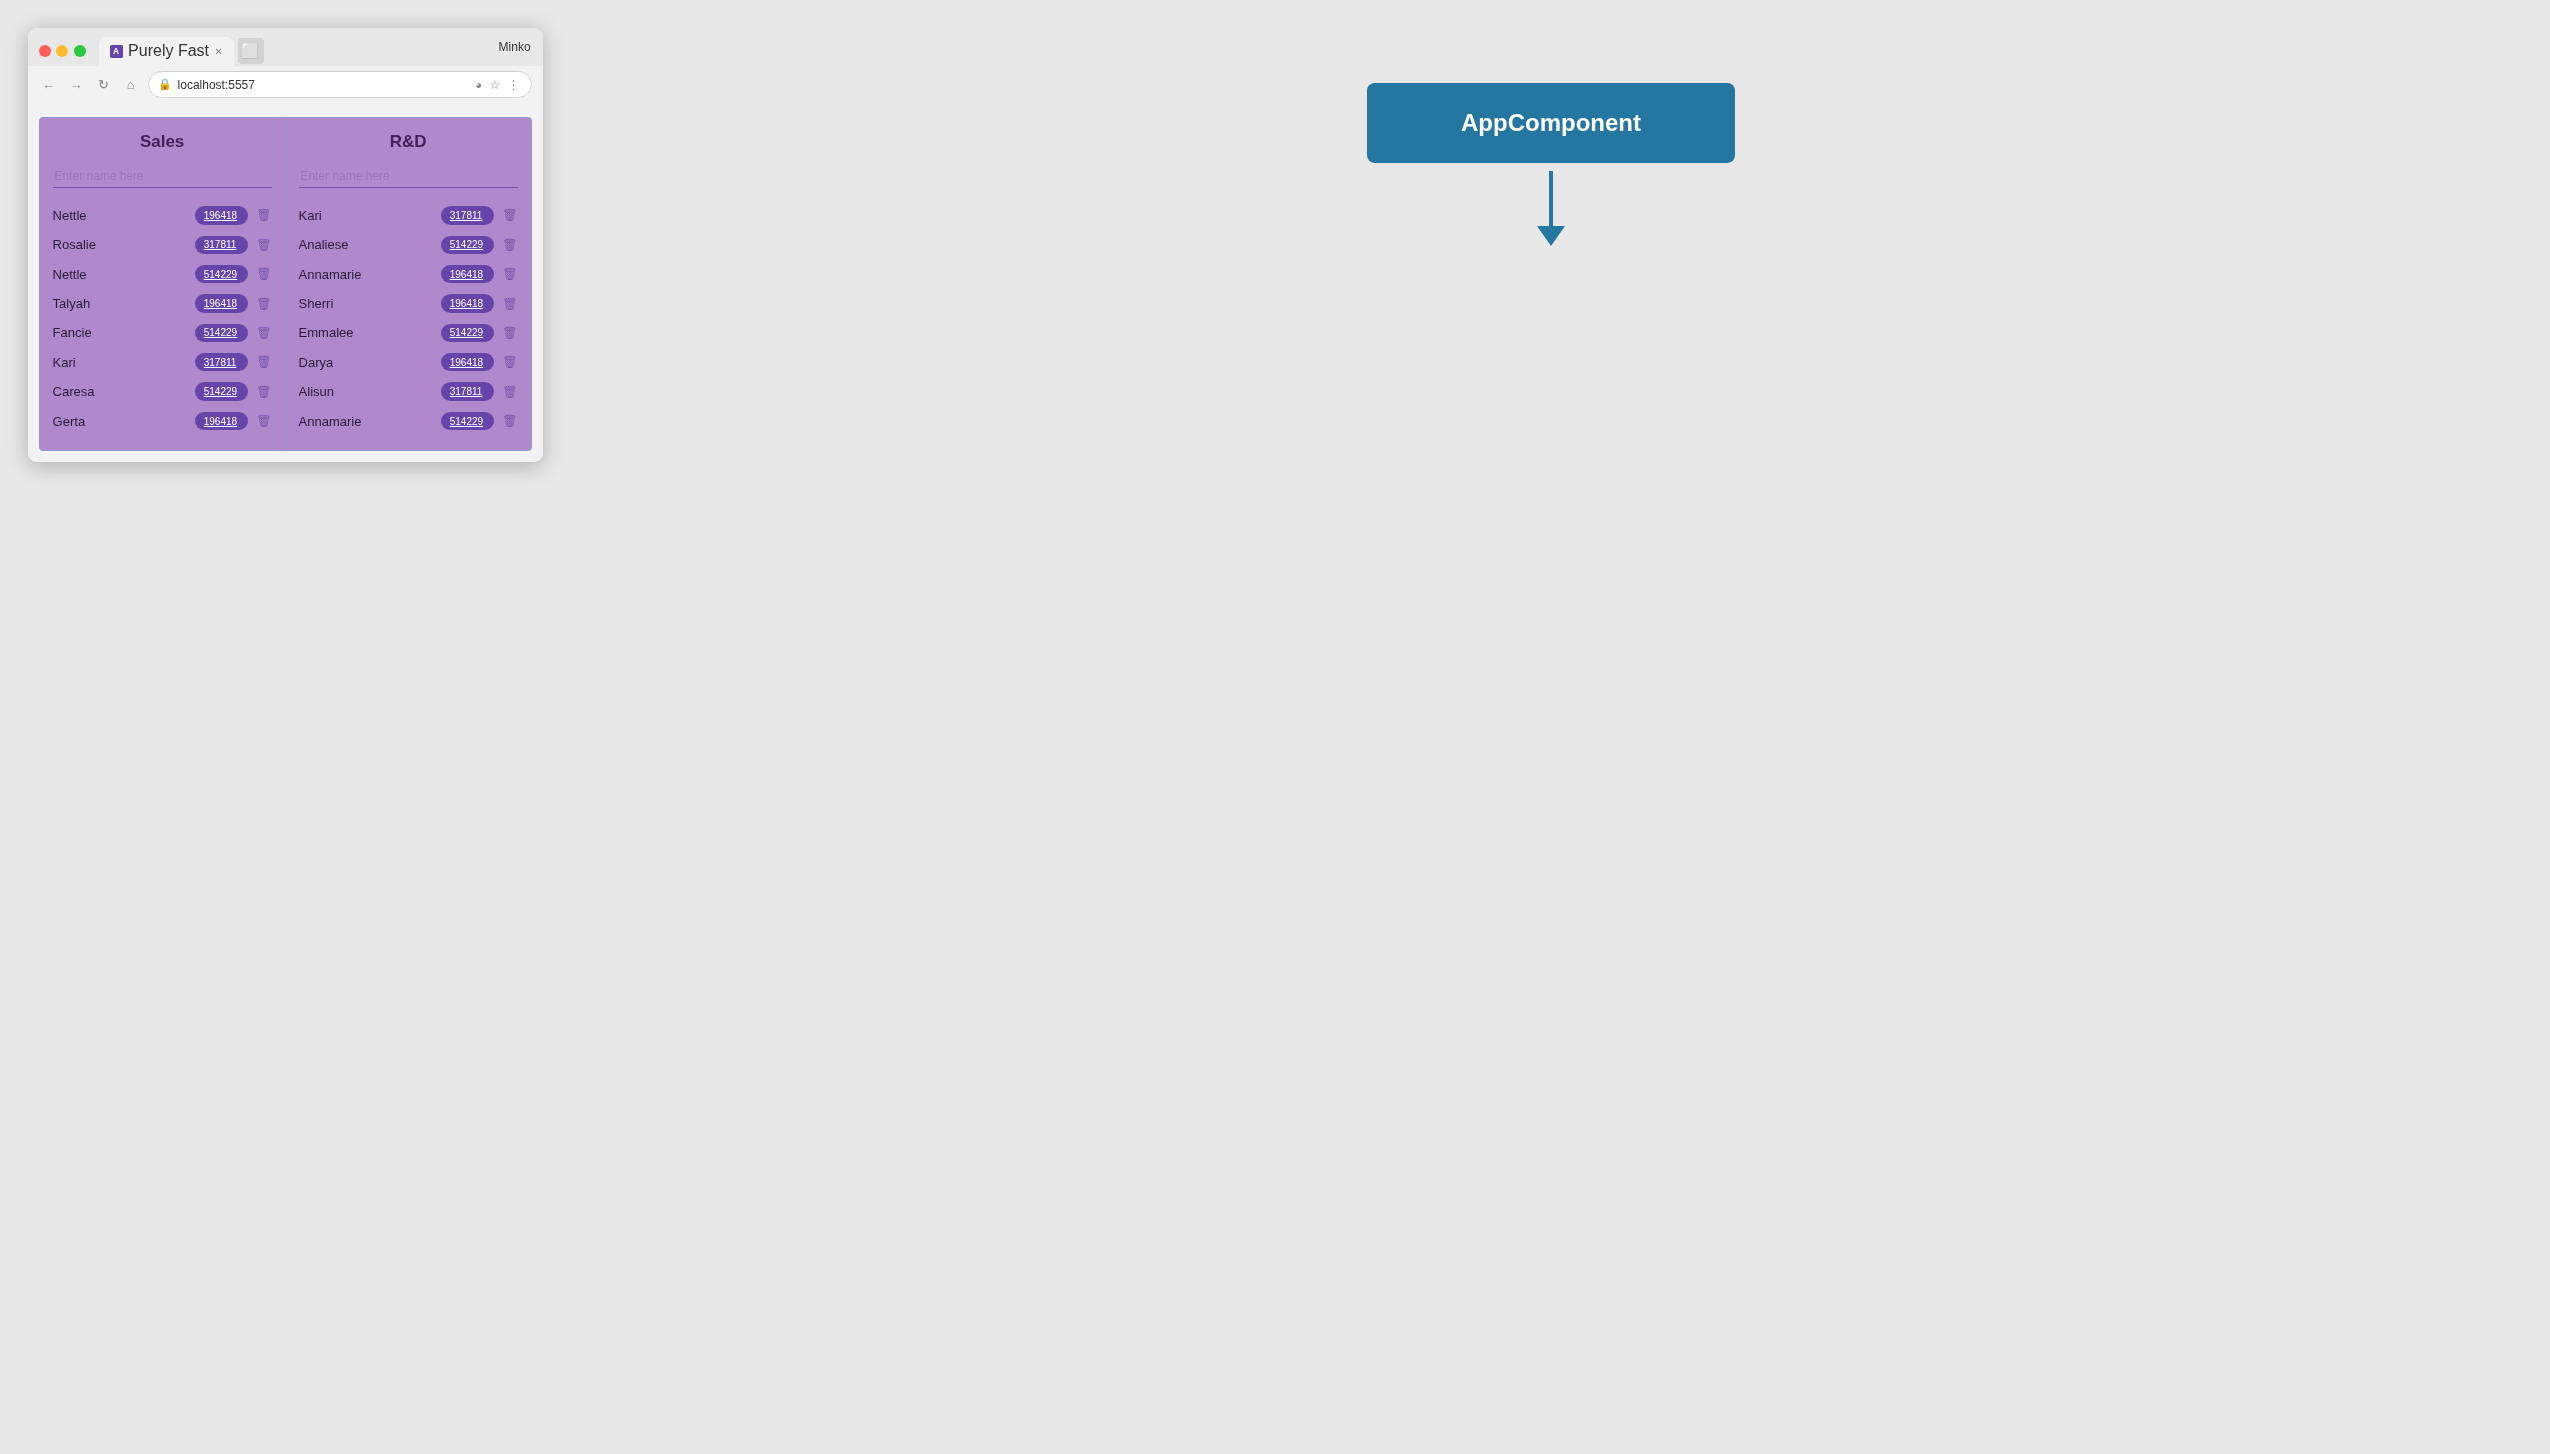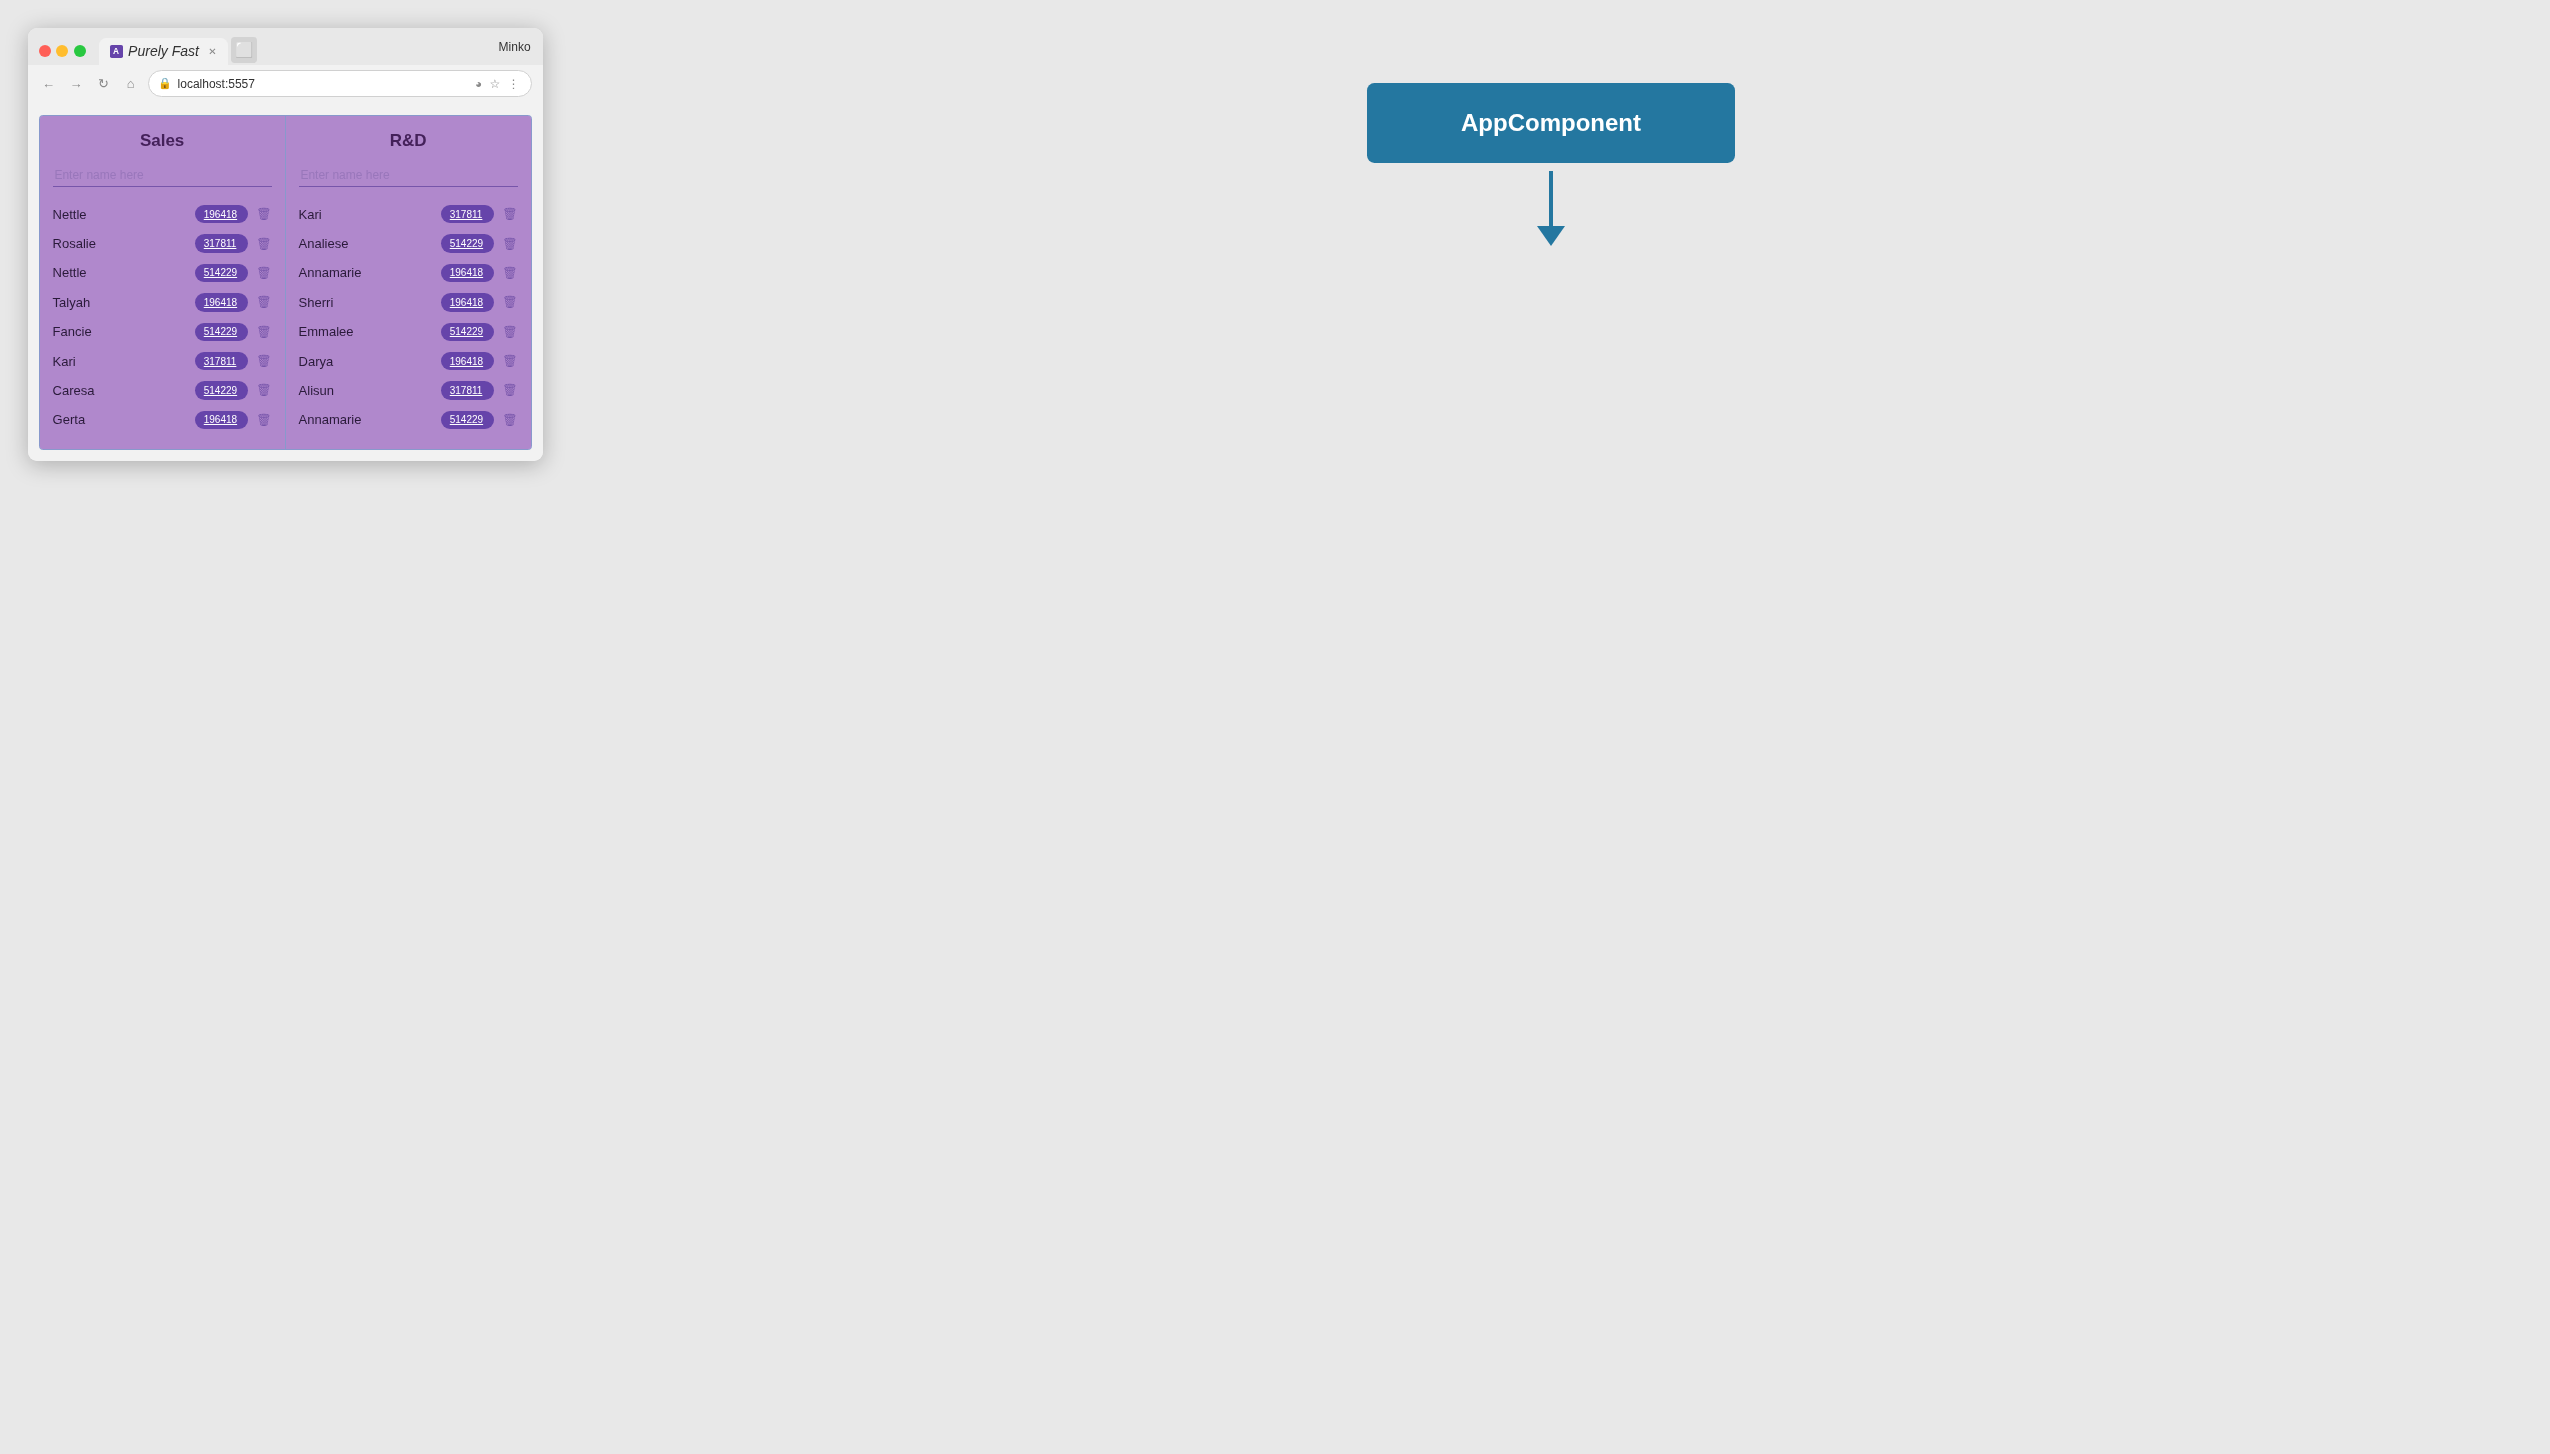--- a/index.html
+++ b/index.html
@@ -293,21 +293,21 @@
         <div class="browser-controls">
           <div class="traffic-light close"></div>
           <div class="traffic-light minimize"></div>
           <div class="traffic-light maximize"></div>
         </div>
         <div style="margin-left:13px; display:flex; align-items:flex-end;">
           <div class="browser-tab">
             <div class="tab-favicon">
               <span>A</span>
             </div>
-            <span style="font-size:14px;font-style:italic;">Purely Fast</span>
+            <span style="font-size:16px;">Purely Fast</span>
             <span class="tab-close">✕</span>
           </div>
           <div class="tab-new" style="font-size:14.7px; color:#888; margin-bottom:1.8px;">⬜</div>
         </div>
         <div style="position:absolute; right:1px; top:3.7px; font-size:12px; color:#333;">Minko</div>
       </div>
     </div>
 
     <div class="browser-addressbar">
       <div class="nav-btn">←</div>

